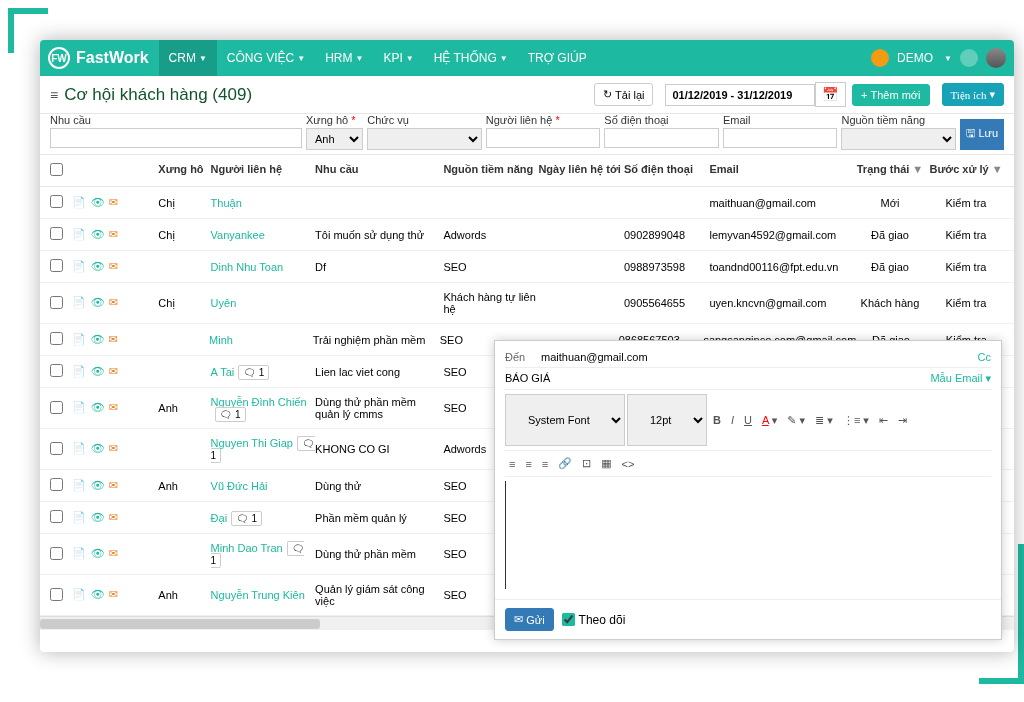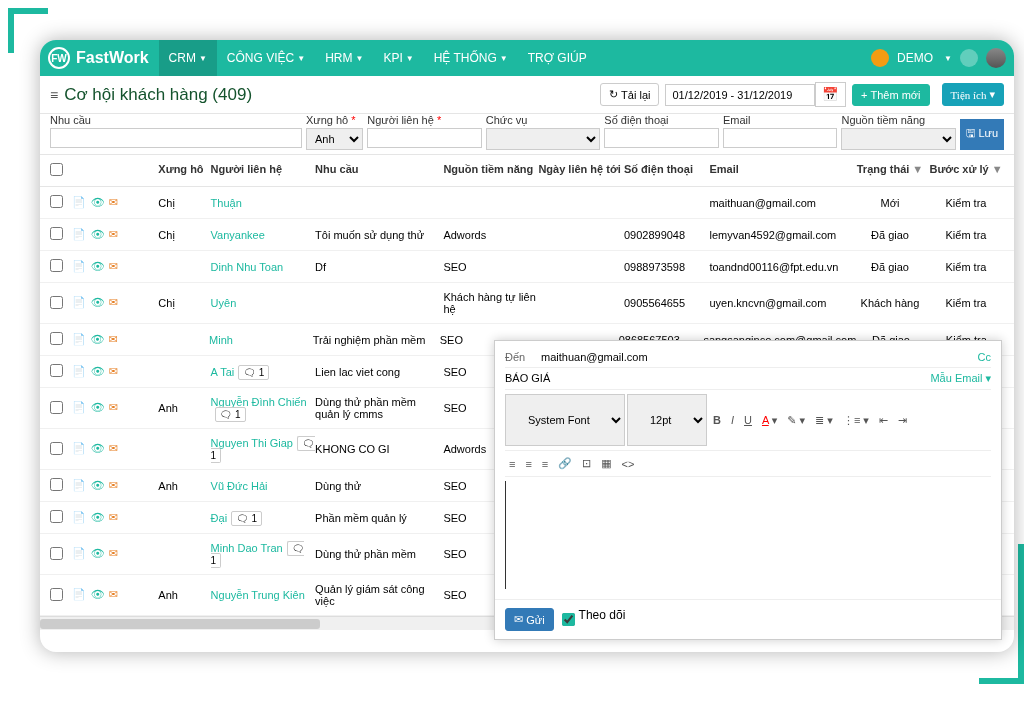--- a/index.html
+++ b/index.html
@@ -1,19 +1,19 @@
 <!DOCTYPE html>
 <html><head>
 <meta charset="utf-8">
 <style>
 * { box-sizing: border-box; margin: 0; padding: 0; }
 body { font-family: Arial, sans-serif; font-size: 12px; background: #fff; position: relative; width: 1024px; height: 702px; overflow: hidden; }
 .corner-tl { position: absolute; top: 8px; left: 8px; width: 40px; height: 45px; border-top: 6px solid #1db9a0; border-left: 6px solid #1db9a0; }
 .corner-br { position: absolute; bottom: 18px; right: 0px; width: 45px; height: 140px; border-bottom: 6px solid #1db9a0; border-right: 6px solid #1db9a0; }
-.app { position: absolute; top: 40px; left: 40px; right: 10px; bottom: 50px; background: #fff; box-shadow: 0 0 20px rgba(0,0,0,0.3); border-radius: 16px; overflow: hidden; }
+.app { position: absolute; top: 40px; left: 40px; right: 10px; bottom: 50px; background: #fff; box-shadow: 0 0 20px rgba(0,0,0,0.3); border-radius: 4px; overflow: hidden; }
 .topbar { background: #1db9a0; height: 36px; display: flex; align-items: center; color: #fff; padding: 0 8px; }
 .logo { display: flex; align-items: center; font-size: 16px; font-weight: bold; margin-right: 10px; }
 .logo-icon { width: 22px; height: 22px; border-radius: 50%; border: 2px solid #fff; display: inline-flex; align-items: center; justify-content: center; margin-right: 6px; font-size: 10px; }
 .nav { display: flex; height: 100%; }
 .nav-item { padding: 0 10px; display: flex; align-items: center; font-size: 12px; cursor: pointer; }
 .nav-item.active { background: rgba(0,0,0,0.15); }
 .caret { margin-left: 3px; font-size: 8px; }
 .spacer { flex: 1; }
 .user-area { display: flex; align-items: center; gap: 8px; }
 .avatar { width: 20px; height: 20px; border-radius: 50%; background: #fff; }
@@ -95,42 +95,42 @@
       <span style="width:18px;height:18px;border-radius:50%;background:rgba(255,255,255,0.3);"></span>
       <span class="avatar" style="background:linear-gradient(#888,#555);"></span>
     </div>
   </div>
 
   <div class="toolbar">
     <span class="hamburger">≡</span>
     <span class="page-title">Cơ hội khách hàng (409)</span>
     <div class="spacer"></div>
     <button class="btn">↻ <span>Tải lại</span></button>
-    <input class="date-input" style="margin-left: 6px;" value="01/12/2019 - 31/12/2019">
+    <input class="date-input" style="margin-left: 12px; font-weight: bold;" value="01/12/2019 - 31/12/2019">
     <button class="cal-btn">📅</button>
     <button class="btn btn-green" style="margin-left:6px;">+ <span>Thêm mới</span></button>
     <button class="btn btn-teal" style="margin-left:12px;font-family:Liberation Serif, serif;"><span>Tiện ích</span> ▾</button>
   </div>
 
   <div class="filters">
     <div class="filter-col" style="flex:2.2;">
       <label>Nhu cầu</label>
       <input style="">
     </div>
     <div class="filter-col" style="flex:0.5;">
       <label><span>Xưng hô</span> <span class="req">*</span></label>
       <select><option>Anh</option></select>
     </div>
     <div class="filter-col">
+      <label>Chức vụ</label>
+      <select><option></option></select>
+    </div>
+    <div class="filter-col">
       <label><span>Người liên hệ</span> <span class="req">*</span></label>
       <input style="">
-    </div>
-    <div class="filter-col">
-      <label>Chức vụ</label>
-      <select><option></option></select>
     </div>
     <div class="filter-col">
       <label>Số điện thoại</label>
       <input style="">
     </div>
     <div class="filter-col">
       <label>Email</label>
       <input style="">
     </div>
     <div class="filter-col">
@@ -395,19 +395,19 @@
         <span class="em-tool">≡</span>
         <span class="em-tool">🔗</span>
         <span class="em-tool">⊡</span>
         <span class="em-tool">▦</span>
         <span class="em-tool">&lt;&gt;</span>
       </div>
       <div class="em-content" style="border-left:1px solid #333; height:2px; width:1px; margin:4px 0;"></div>
     </div>
     <div class="em-footer">
       <button class="btn" style="background:#337ab7;color:#fff;border-color:#337ab7;">✉ <span>Gửi</span></button>
-      <label style="display:flex;gap:4px;">
+      <label style="display:flex;align-items:center;gap:4px;">
           <input type="checkbox" checked="" style="accent-color: rgb(29, 185, 160);"> 
           <span>Theo dõi</span>
         </label>
     </div>
   </div>
 </div>
 
 </body></html>

